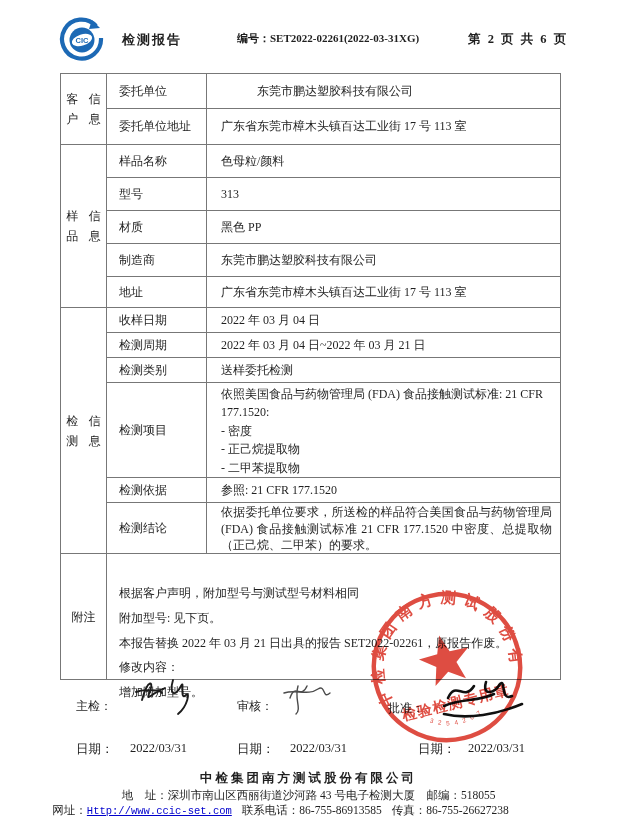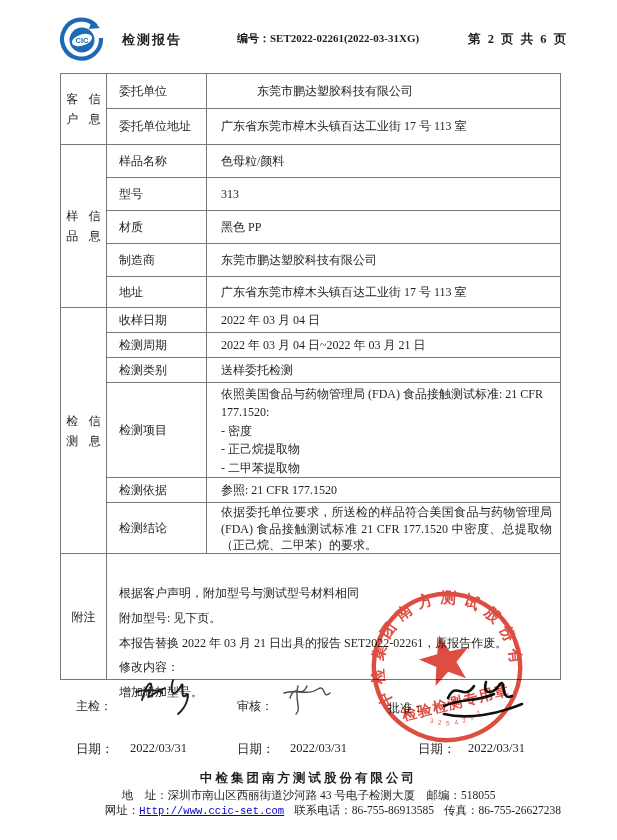--- a/index.html
+++ b/index.html
@@ -45,21 +45,21 @@
   .notes-content div{line-height:24.8px;}
   
   .sig-label{font-size:12px;white-space:nowrap;}
   .sig-date{font-size:12.5px;white-space:nowrap;}
   .sig-svg{pointer-events:none;}
   
   #stamp{left:368px;top:588px;width:158px;height:158px;mix-blend-mode:multiply;opacity:.93;}
   
   .ft-company{left:0;top:770px;width:617px;text-align:center;font-size:12.5px;font-weight:bold;letter-spacing:3px;}
   .ft-address{left:0;top:788px;width:617px;text-align:center;font-size:11.5px;white-space:nowrap;}
-  .ft-contact{left:0;top:803px;width:561px;text-align:right;font-size:11.5px;white-space:nowrap;}
+  .ft-contact{left:0;top:803px;width:561px;text-align:center;font-size:11.5px;white-space:nowrap;}
   .ft-contact a{color:#0000cc;text-decoration:underline;font-family:"Liberation Mono","DejaVu Sans Mono",monospace;font-size:10.5px;}
   .sp{display:inline-block;width:10px;}
 </style>
 </head>
 <body>
 
 <svg class="abs logo" viewBox="0 0 48 48">
   <g fill="none" stroke="#1c69b5" stroke-width="4.2">
     <path d="M38 10 A19.5 19.5 0 1 0 43 22"></path>
   </g>

